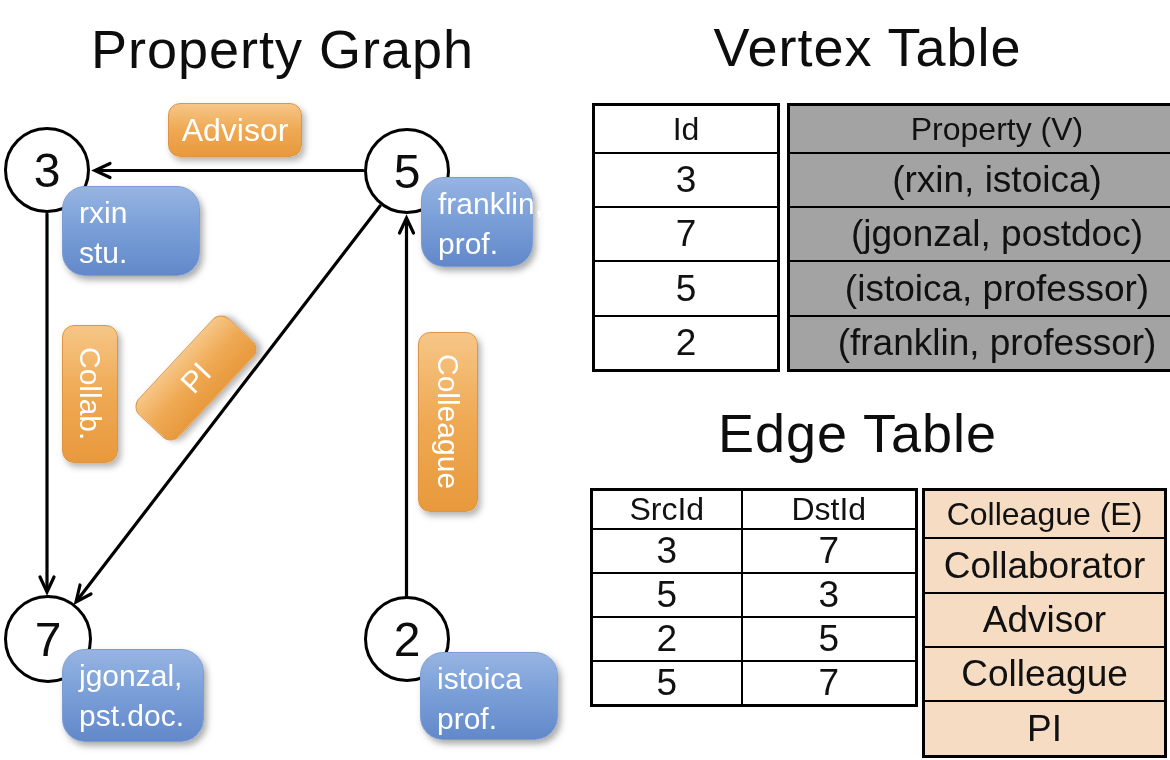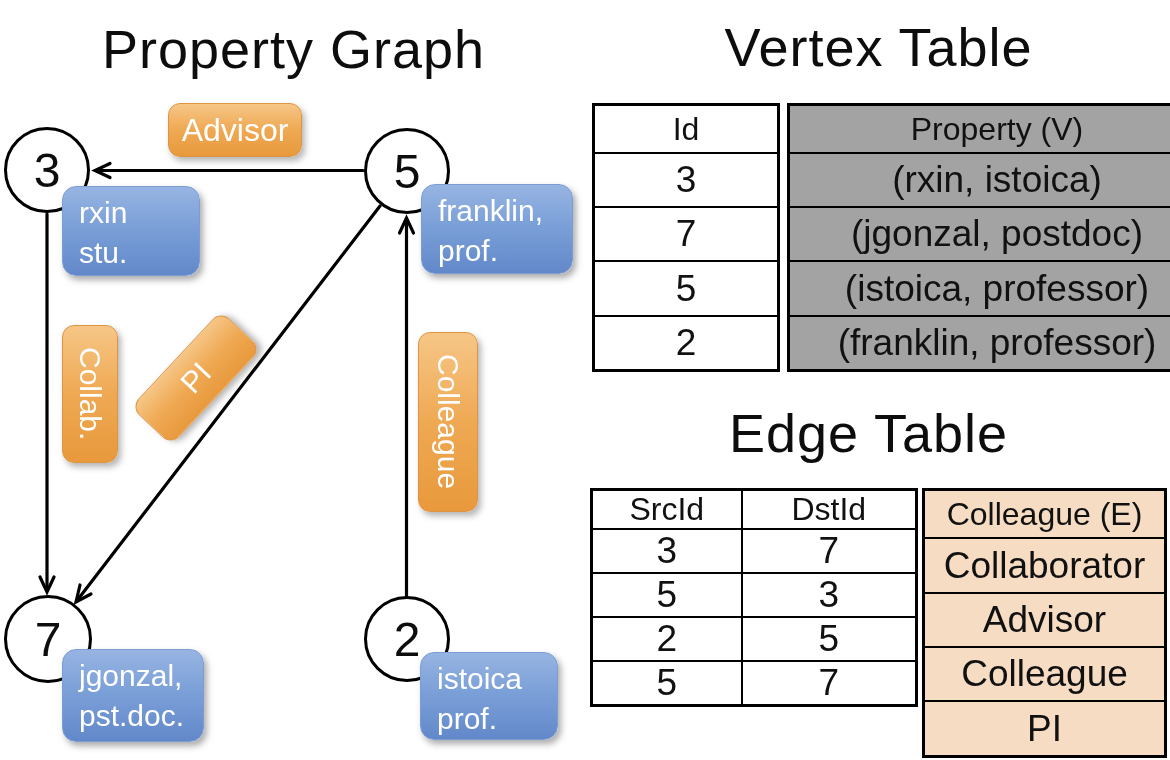--- a/index.html
+++ b/index.html
@@ -2,21 +2,21 @@
 <html><head>
 <meta charset="utf-8">
 <style>
   html,body{margin:0;padding:0;background:#fff;}
   .stage{
     position:relative;width:1170px;height:760px;overflow:hidden;background:#ffffff;
     font-family:"Liberation Sans", sans-serif;color:#111;
   }
   .title{
     position:absolute;font-weight:300;font-size:54px;letter-spacing:1px;color:#0d0d0d;
-    text-align:center;white-space:nowrap;padding-left:11px;
+    text-align:center;white-space:nowrap;
   }
   .graph-title{left:0;top:18px;width:565px;}
   .vertex-title{left:585px;top:16px;width:565px;}
   .edge-title{left:585px;top:402px;width:545px;}
 
   
   .node{
     position:absolute;background:#fff;border:3.5px solid #000;border-radius:50%;
     display:flex;align-items:center;justify-content:center;box-sizing:border-box;z-index:3;
   }
@@ -25,28 +25,28 @@
   .node-5{left:364px;top:128px;width:86px;height:86px;}
   .node-7{left:4px;top:595px;width:88px;height:88px;}
   .node-2{left:364px;top:596px;width:86px;height:86px;}
 
   
   svg.edges{position:absolute;left:0;top:0;z-index:2;}
   svg.edges line, svg.edges polyline{stroke:#000;stroke-width:3.2;fill:none;stroke-linecap:round;}
 
   
   .vbox{
-    position:absolute;z-index:4;border-radius:14px;color:#fff;
+    position:absolute;z-index:4;border-radius:23px;color:#fff;
     background:linear-gradient(180deg,#97b4e2 0%,#7ba0d8 45%,#6288ca 100%);
     border:1px solid #7c9cd4;box-shadow:3px 4px 6px rgba(90,90,90,.5);
     font-size:30px;line-height:40px;padding:6px 0 0 16px;box-sizing:border-box;
   }
   .vbox span{display:block;}
   .vbox-rxin{left:62px;top:186px;width:138px;height:90px;}
-  .vbox-franklin{left:421px;top:184px;width:152px;height:90px;}
+  .vbox-franklin{left:421px;top:177px;width:112px;height:90px;}
   .vbox-jgonzal{left:62px;top:649px;width:142px;height:93px;}
   .vbox-istoica{left:420px;top:652px;width:138px;height:88px;}
 
   .ebox{
     position:absolute;z-index:4;border-radius:12px;color:#fff;
     background:linear-gradient(180deg,#f6c687 0%,#efa953 50%,#e8993c 100%);
     border:1px solid #dd9544;box-shadow:3px 4px 6px rgba(90,90,90,.45);
     display:flex;align-items:center;justify-content:center;
     font-size:32px;box-sizing:border-box;
   }

